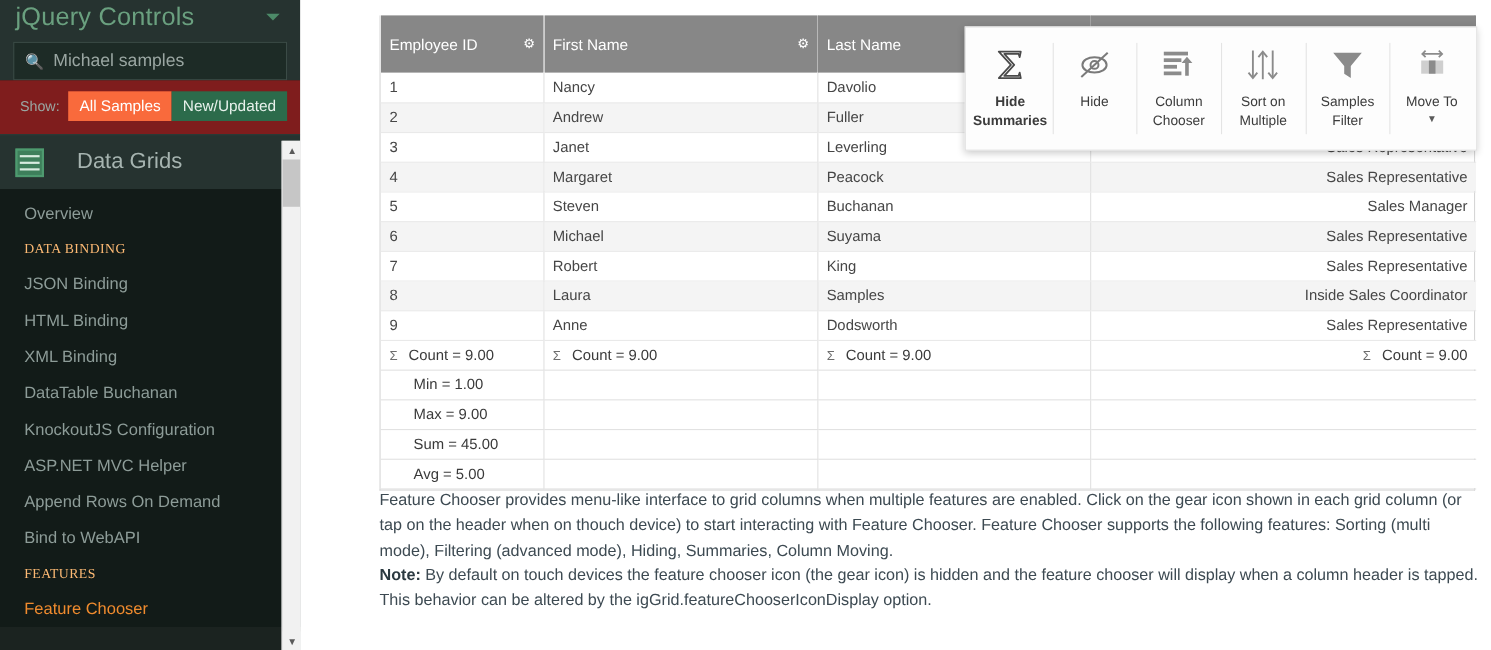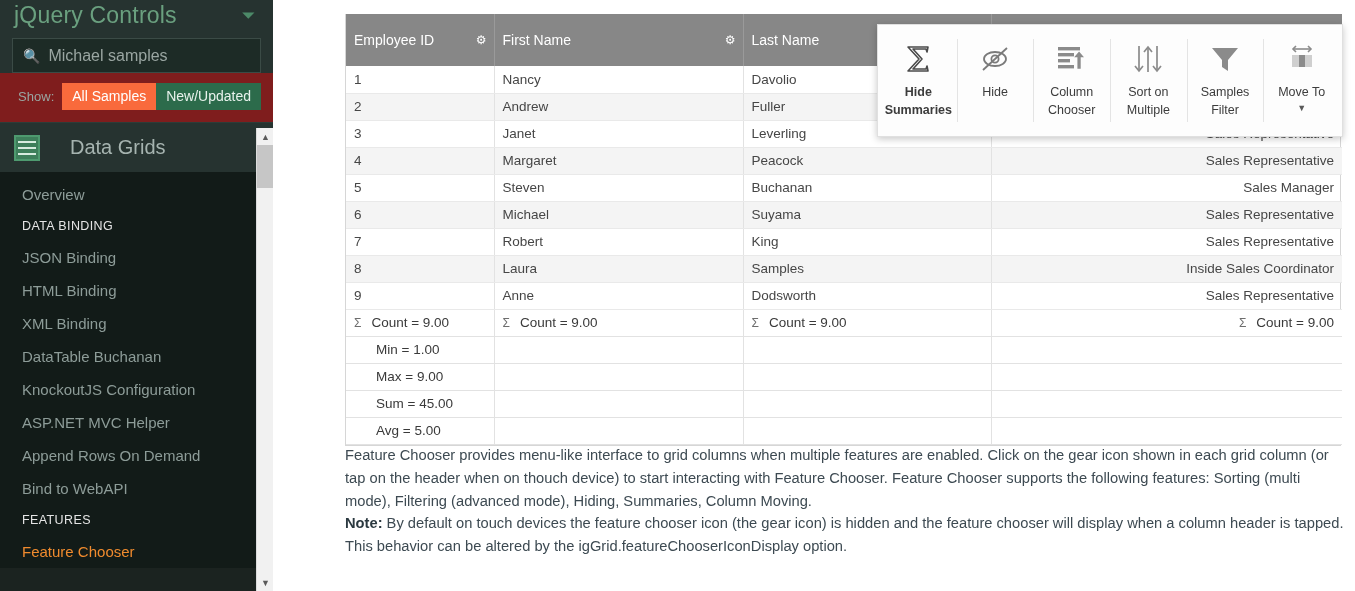--- a/index.html
+++ b/index.html
@@ -65,22 +65,23 @@
 
   .sb-list { background: #121b18; padding-top: 6px; }
   .sb-grp {
     font-size: 15px; color: #6d9e84; padding: 8px 0 10px 12px;
   }
   .sb-item {
     font-size: 15px; color: #8d9c98; padding: 8px 0 8px 22px;
     white-space: nowrap;
   }
   .sb-cat {
-    font-size: 12.5px; color: #e5e5e5; padding: 8px 0 8px 22px;
+    font-size: 12.5px; color: #fdba74; padding: 8px 0 8px 22px;
     letter-spacing: .4px;
+    font-family: Liberation Serif, serif;
   }
   .sb-item.active { color: #f08b2e; }
 
   
   .sb-scroll {
     position: absolute; right: 0; top: 128px; width: 17px; height: 463px;
     background: #f1f1f1; border-left: 1px solid #dcdcdc;
   }
   .sb-arrow {
     width: 17px; height: 17px; display: flex; align-items: center;

